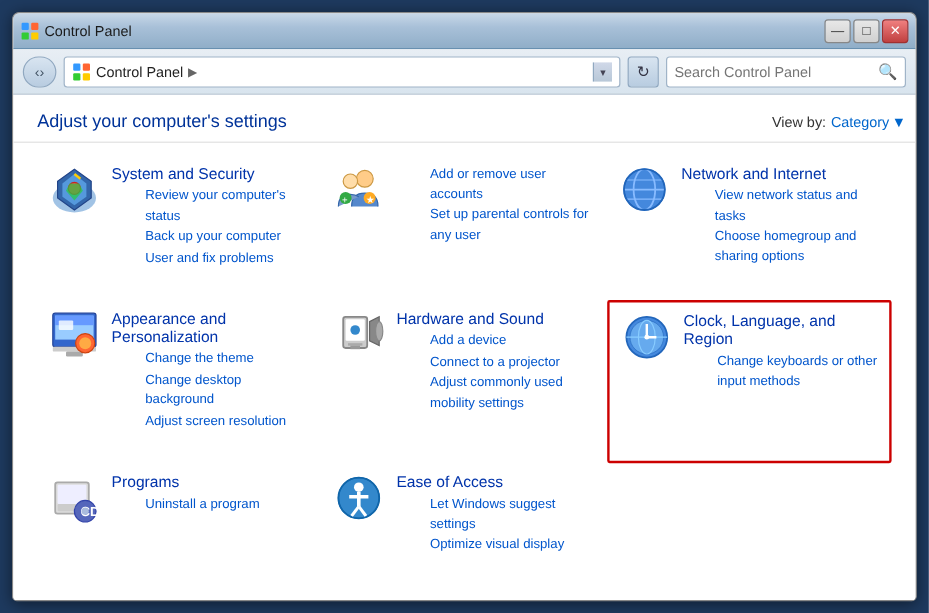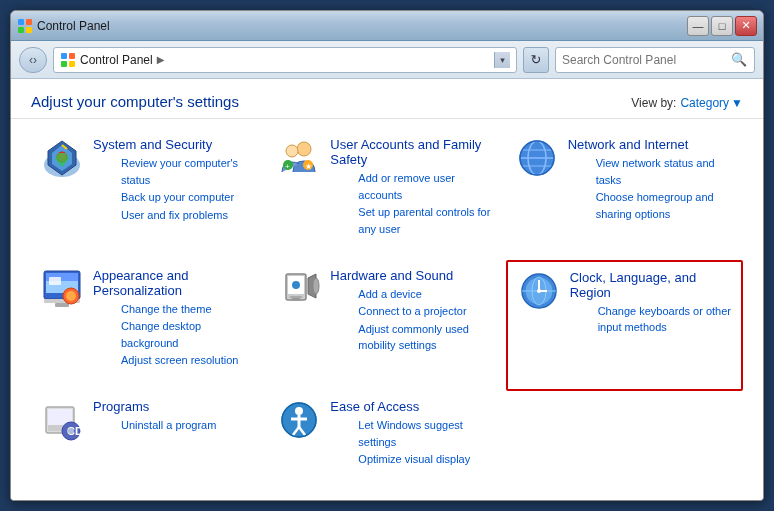--- a/index.html
+++ b/index.html
@@ -169,23 +169,23 @@
     }
     
     .main-area {
       flex: 1;
       background: white;
       display: flex;
       flex-direction: column;
       overflow: hidden;
     }
     .content-header {
-      padding: 14px 20px 8px 20px;
-      display: flex;
-      align-items: flex-end;
+      padding: 14px 8px 8px 20px;
+      display: flex;
+      align-items: center;
       justify-content: space-between;
       border-bottom: 1px solid #e0e0e0;
     }
     .content-title {
       font-size: 15px;
       color: #003399;
       font-weight: normal;
     }
     .view-by {
       display: flex;
@@ -336,21 +336,20 @@
           <circle cx="26" cy="12" r="7" fill="#ffcc88" stroke="#cc9944" stroke-width="1"></circle>
           <path d="M15,35 Q15,24 26,24 Q37,24 37,35" fill="#5588cc" stroke="#3366aa" stroke-width="1"></path>
           <circle cx="14" cy="14" r="6" fill="#ffddaa" stroke="#cc9944" stroke-width="1"></circle>
           <path d="M4,35 Q4,25 14,25 Q18,25 21,27" fill="#7799cc" stroke="#3366aa" stroke-width="1"></path>
           <circle cx="10" cy="28" r="5" fill="#33aa44"></circle>
           <text x="7" y="32" font-size="8" fill="white">+</text>
           <circle cx="30" cy="28" r="5" fill="#ffaa22"></circle>
           <text x="27" y="32" font-size="8" fill="white">★</text>
         </svg>
         <div class="cat-content">
-          <span class="cat-title">User Accounts and Family Safety</span>
           <span class="cat-link">Add or remove user accounts</span>
           <span class="cat-link">Set up parental controls for any user</span>
         </div>
       </div>
 
       <div class="category-item">
         <svg class="cat-icon" viewBox="0 0 42 42">
           <circle cx="21" cy="21" r="17" fill="#4488dd" stroke="#2266bb" stroke-width="1"></circle>
           <ellipse cx="21" cy="21" rx="9" ry="17" fill="none" stroke="#88bbff" stroke-width="1.5"></ellipse>
           <line x1="4" y1="21" x2="38" y2="21" stroke="#88bbff" stroke-width="1.5"></line>

